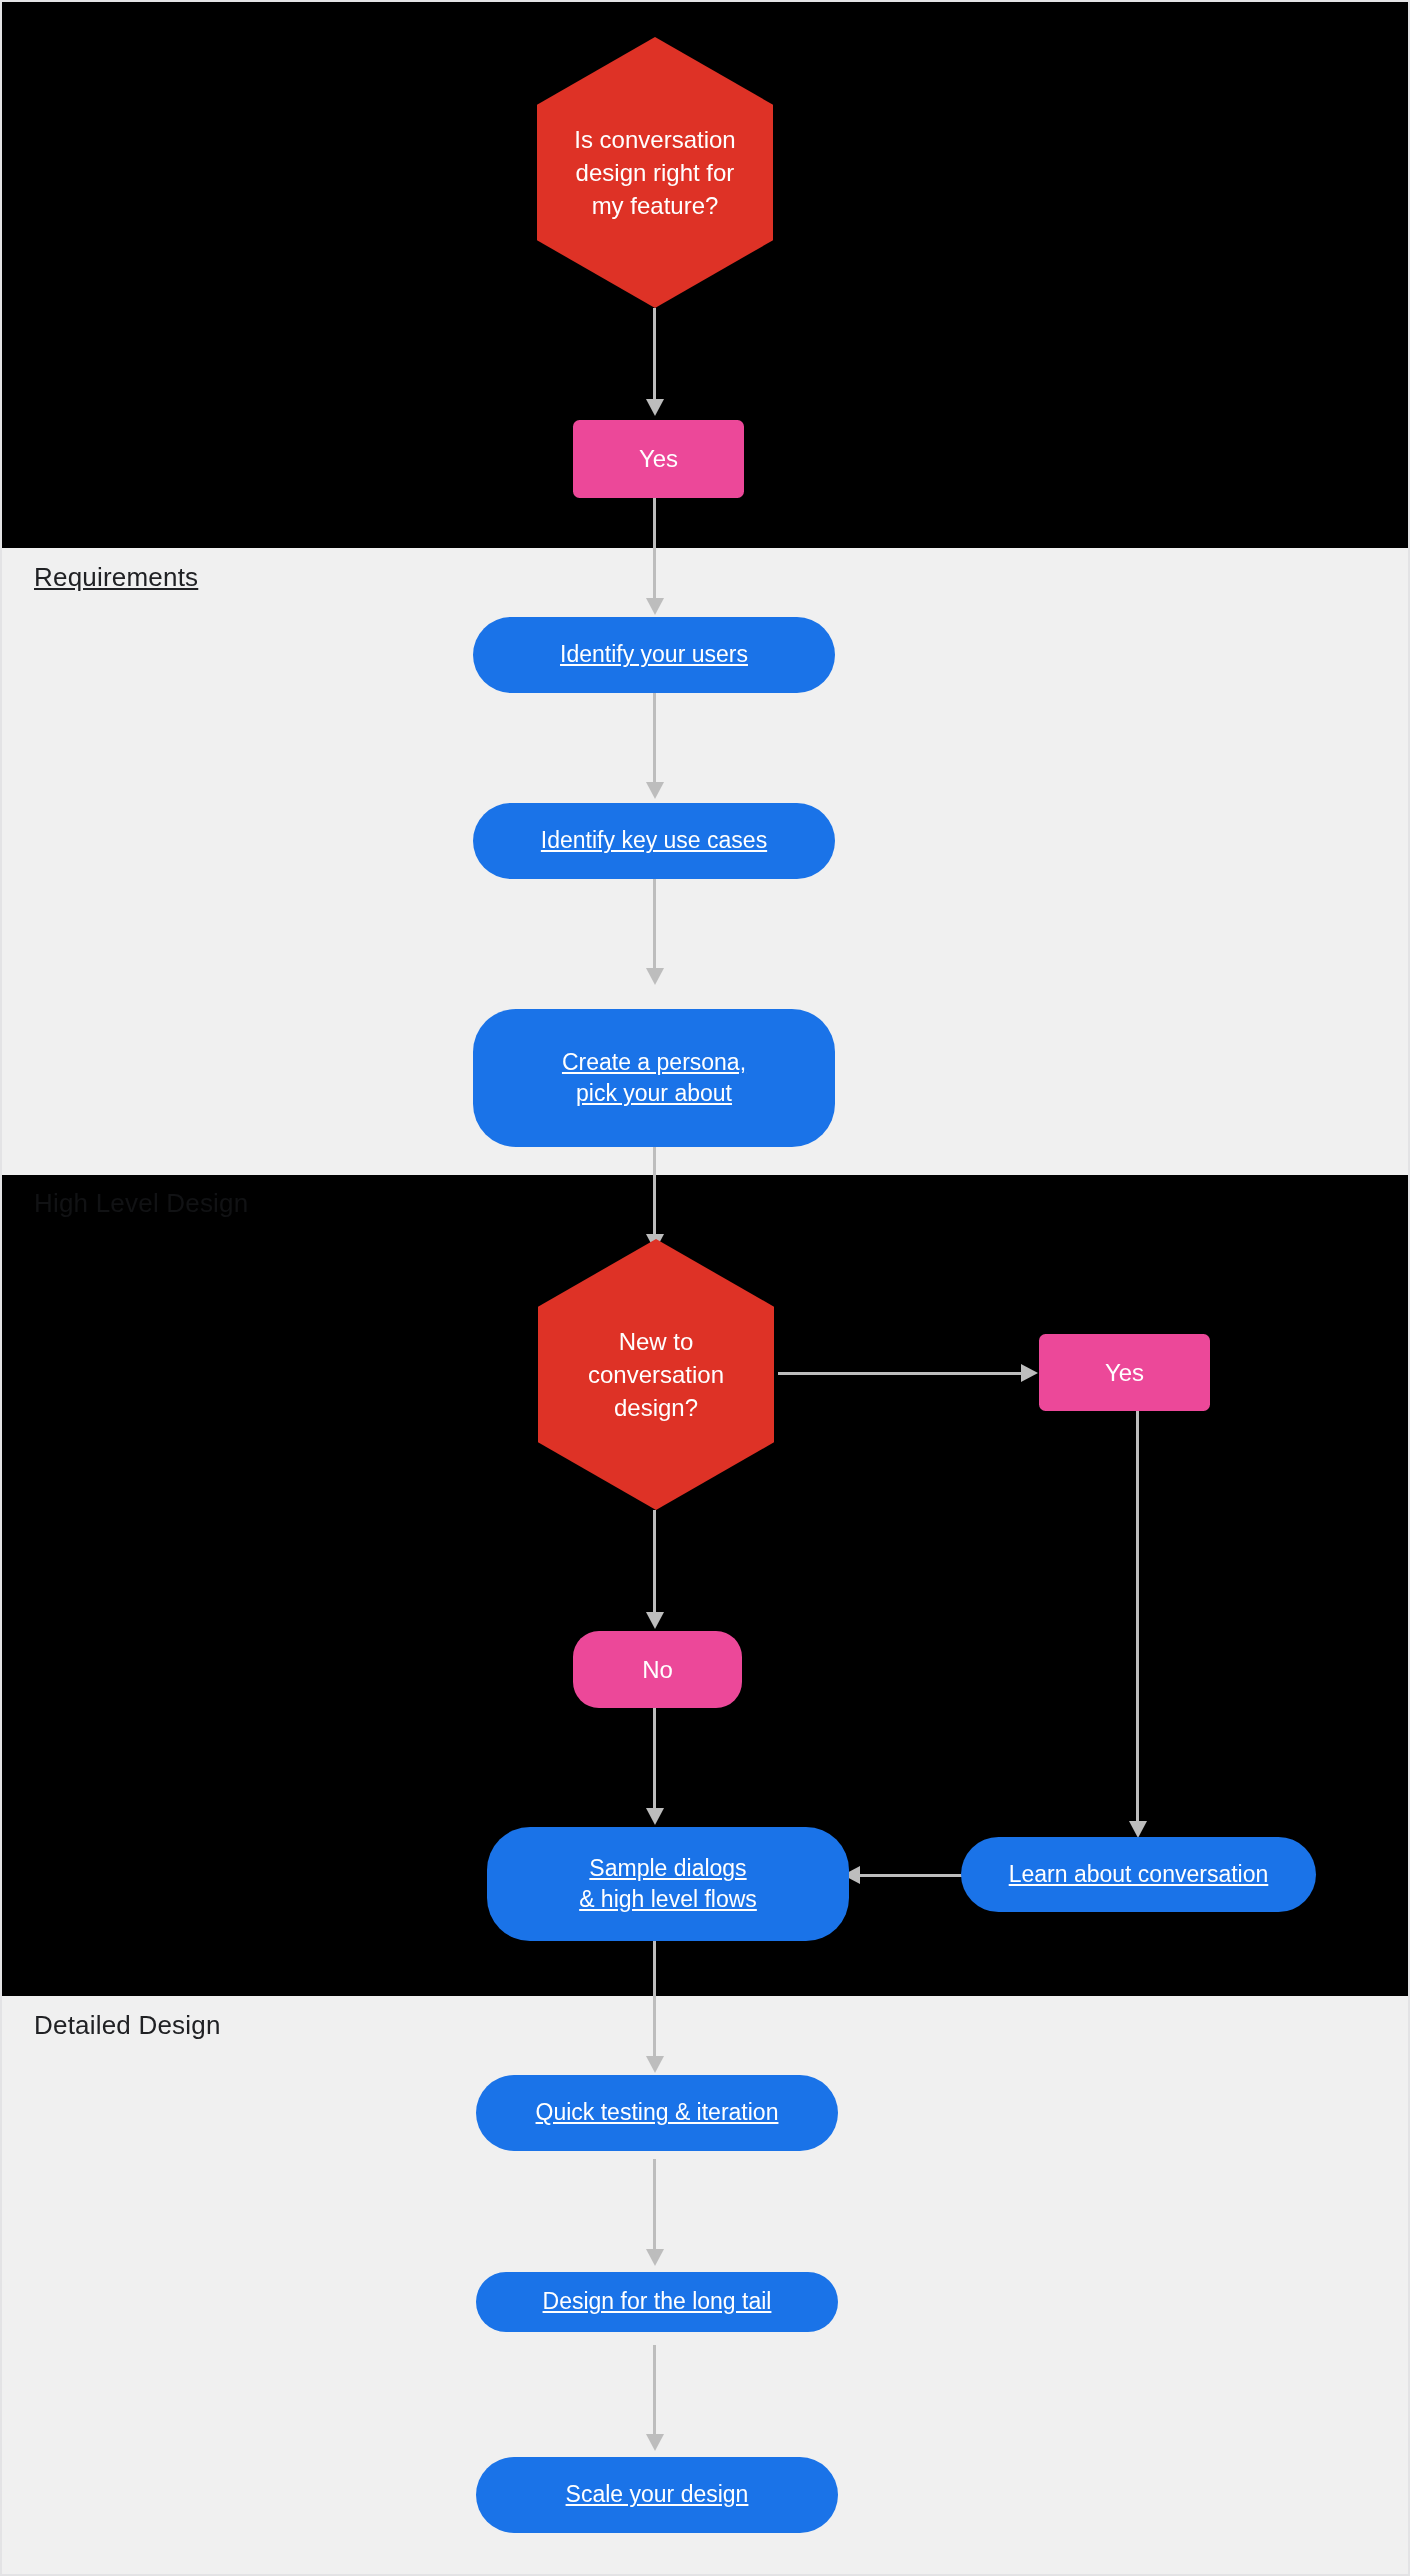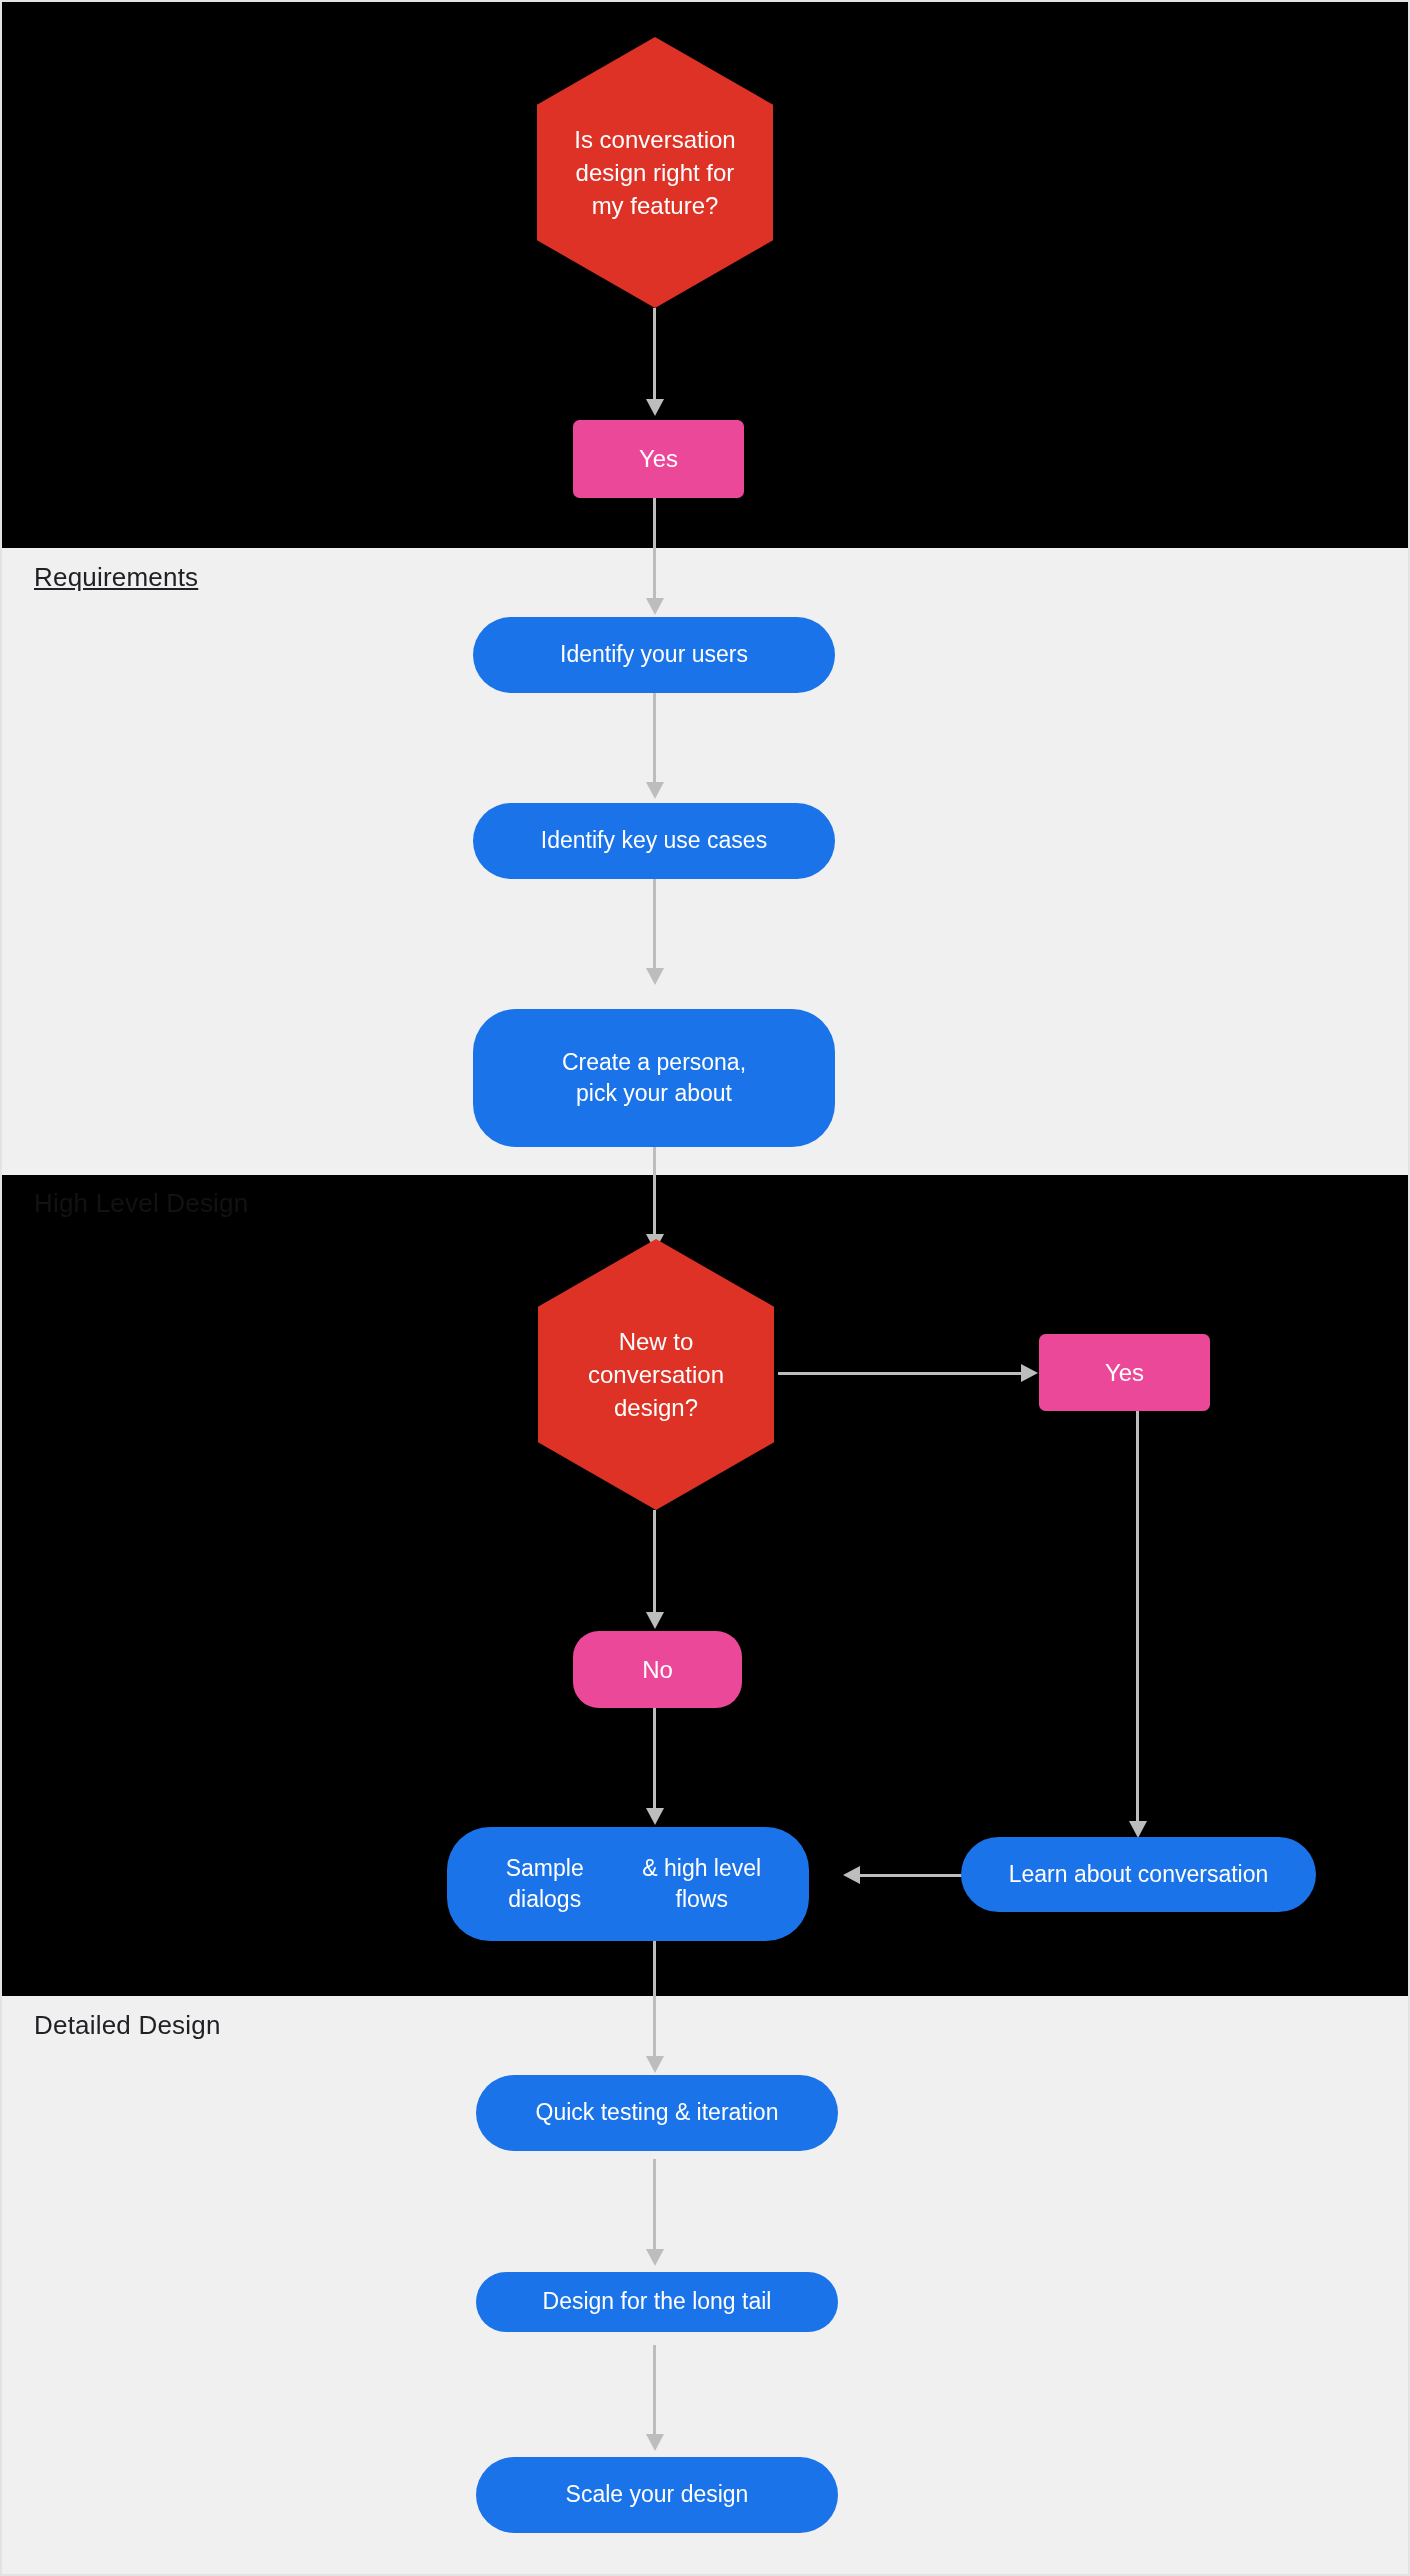--- a/index.html
+++ b/index.html
@@ -48,20 +48,21 @@
     background:#de3226;
     clip-path:polygon(50% 0%,100% 25%,100% 75%,50% 100%,0% 75%,0% 25%);
     font-size:24px;line-height:1.38;
     padding:0 21px;
   }
   .pill{
     background:#1a73e8;
     border-radius:43px;
     font-size:23px;line-height:1.36;
     padding:0 24px;
+    text-decoration:underline;
   }
   .rect{
     background:#ec4899;
     border-radius:6.5px;
     font-size:24px;
   }
 
   
   .vline{position:absolute;width:2.8px;background:#bdbdbd;}
   .hline{position:absolute;height:2.8px;background:#bdbdbd;}
@@ -155,21 +156,21 @@
   <div class="node hex" style="left:536px;top:1237px;flex-direction:column;">
     <span>New to</span>
     <span>conversation</span>
     <span>design?</span>
   </div>
 
   <div class="node rect" style="left:1037px;top:1332px;width:171px;height:77px;">Yes</div>
 
   <div class="node rect" style="left:571px;top:1629px;width:169px;height:77px;border-radius:26px;">No</div>
 
-  <div class="node pill" style="left:445px;top:1825px;width:362px;height:114px;">
+  <div class="node pill" style="left:485px;top:1825px;width:362px;height:114px;flex-direction:column;">
     <span>Sample dialogs</span>
     <span>&amp; high level flows</span>
   </div>
 
   <div class="node pill" style="left:959px;top:1835px;width:355px;height:75px;">Learn about conversation</div>
 
   <div class="node pill" style="left:474px;top:2073px;width:362px;height:76px;">Quick testing &amp; iteration</div>
 
   <div class="node pill" style="left:474px;top:2270px;width:362px;height:60px;">Design for the long tail</div>
 

